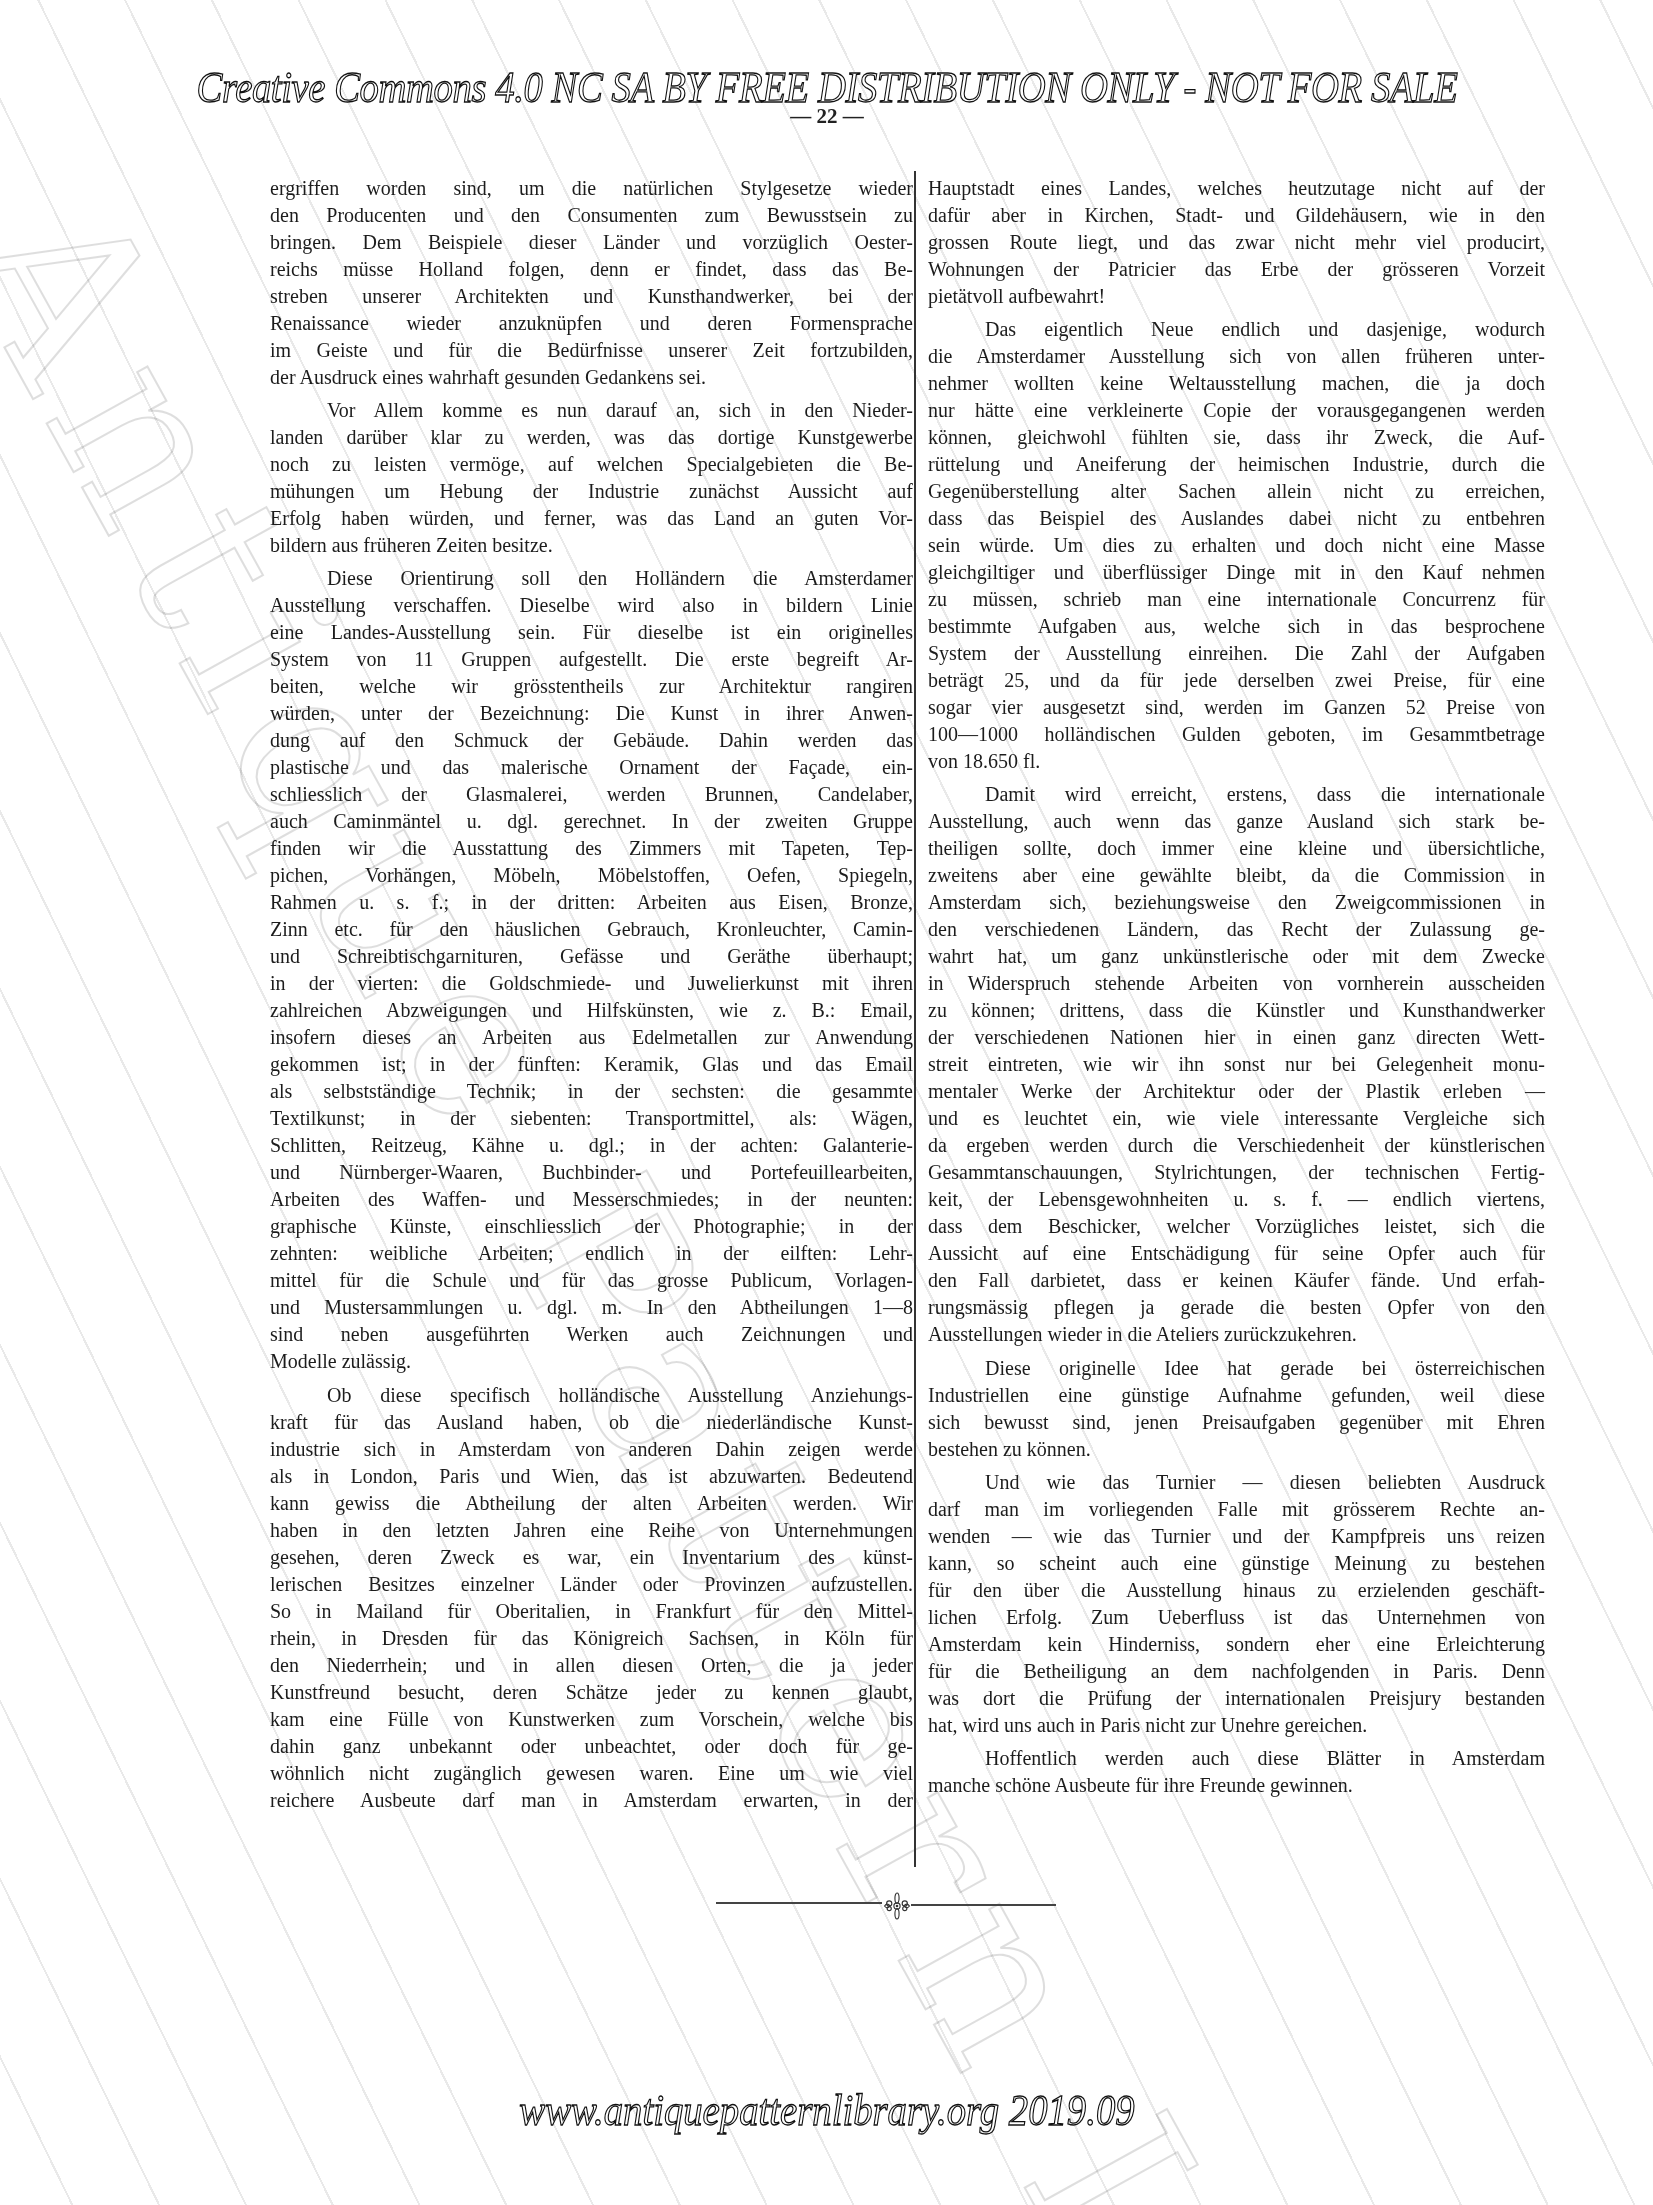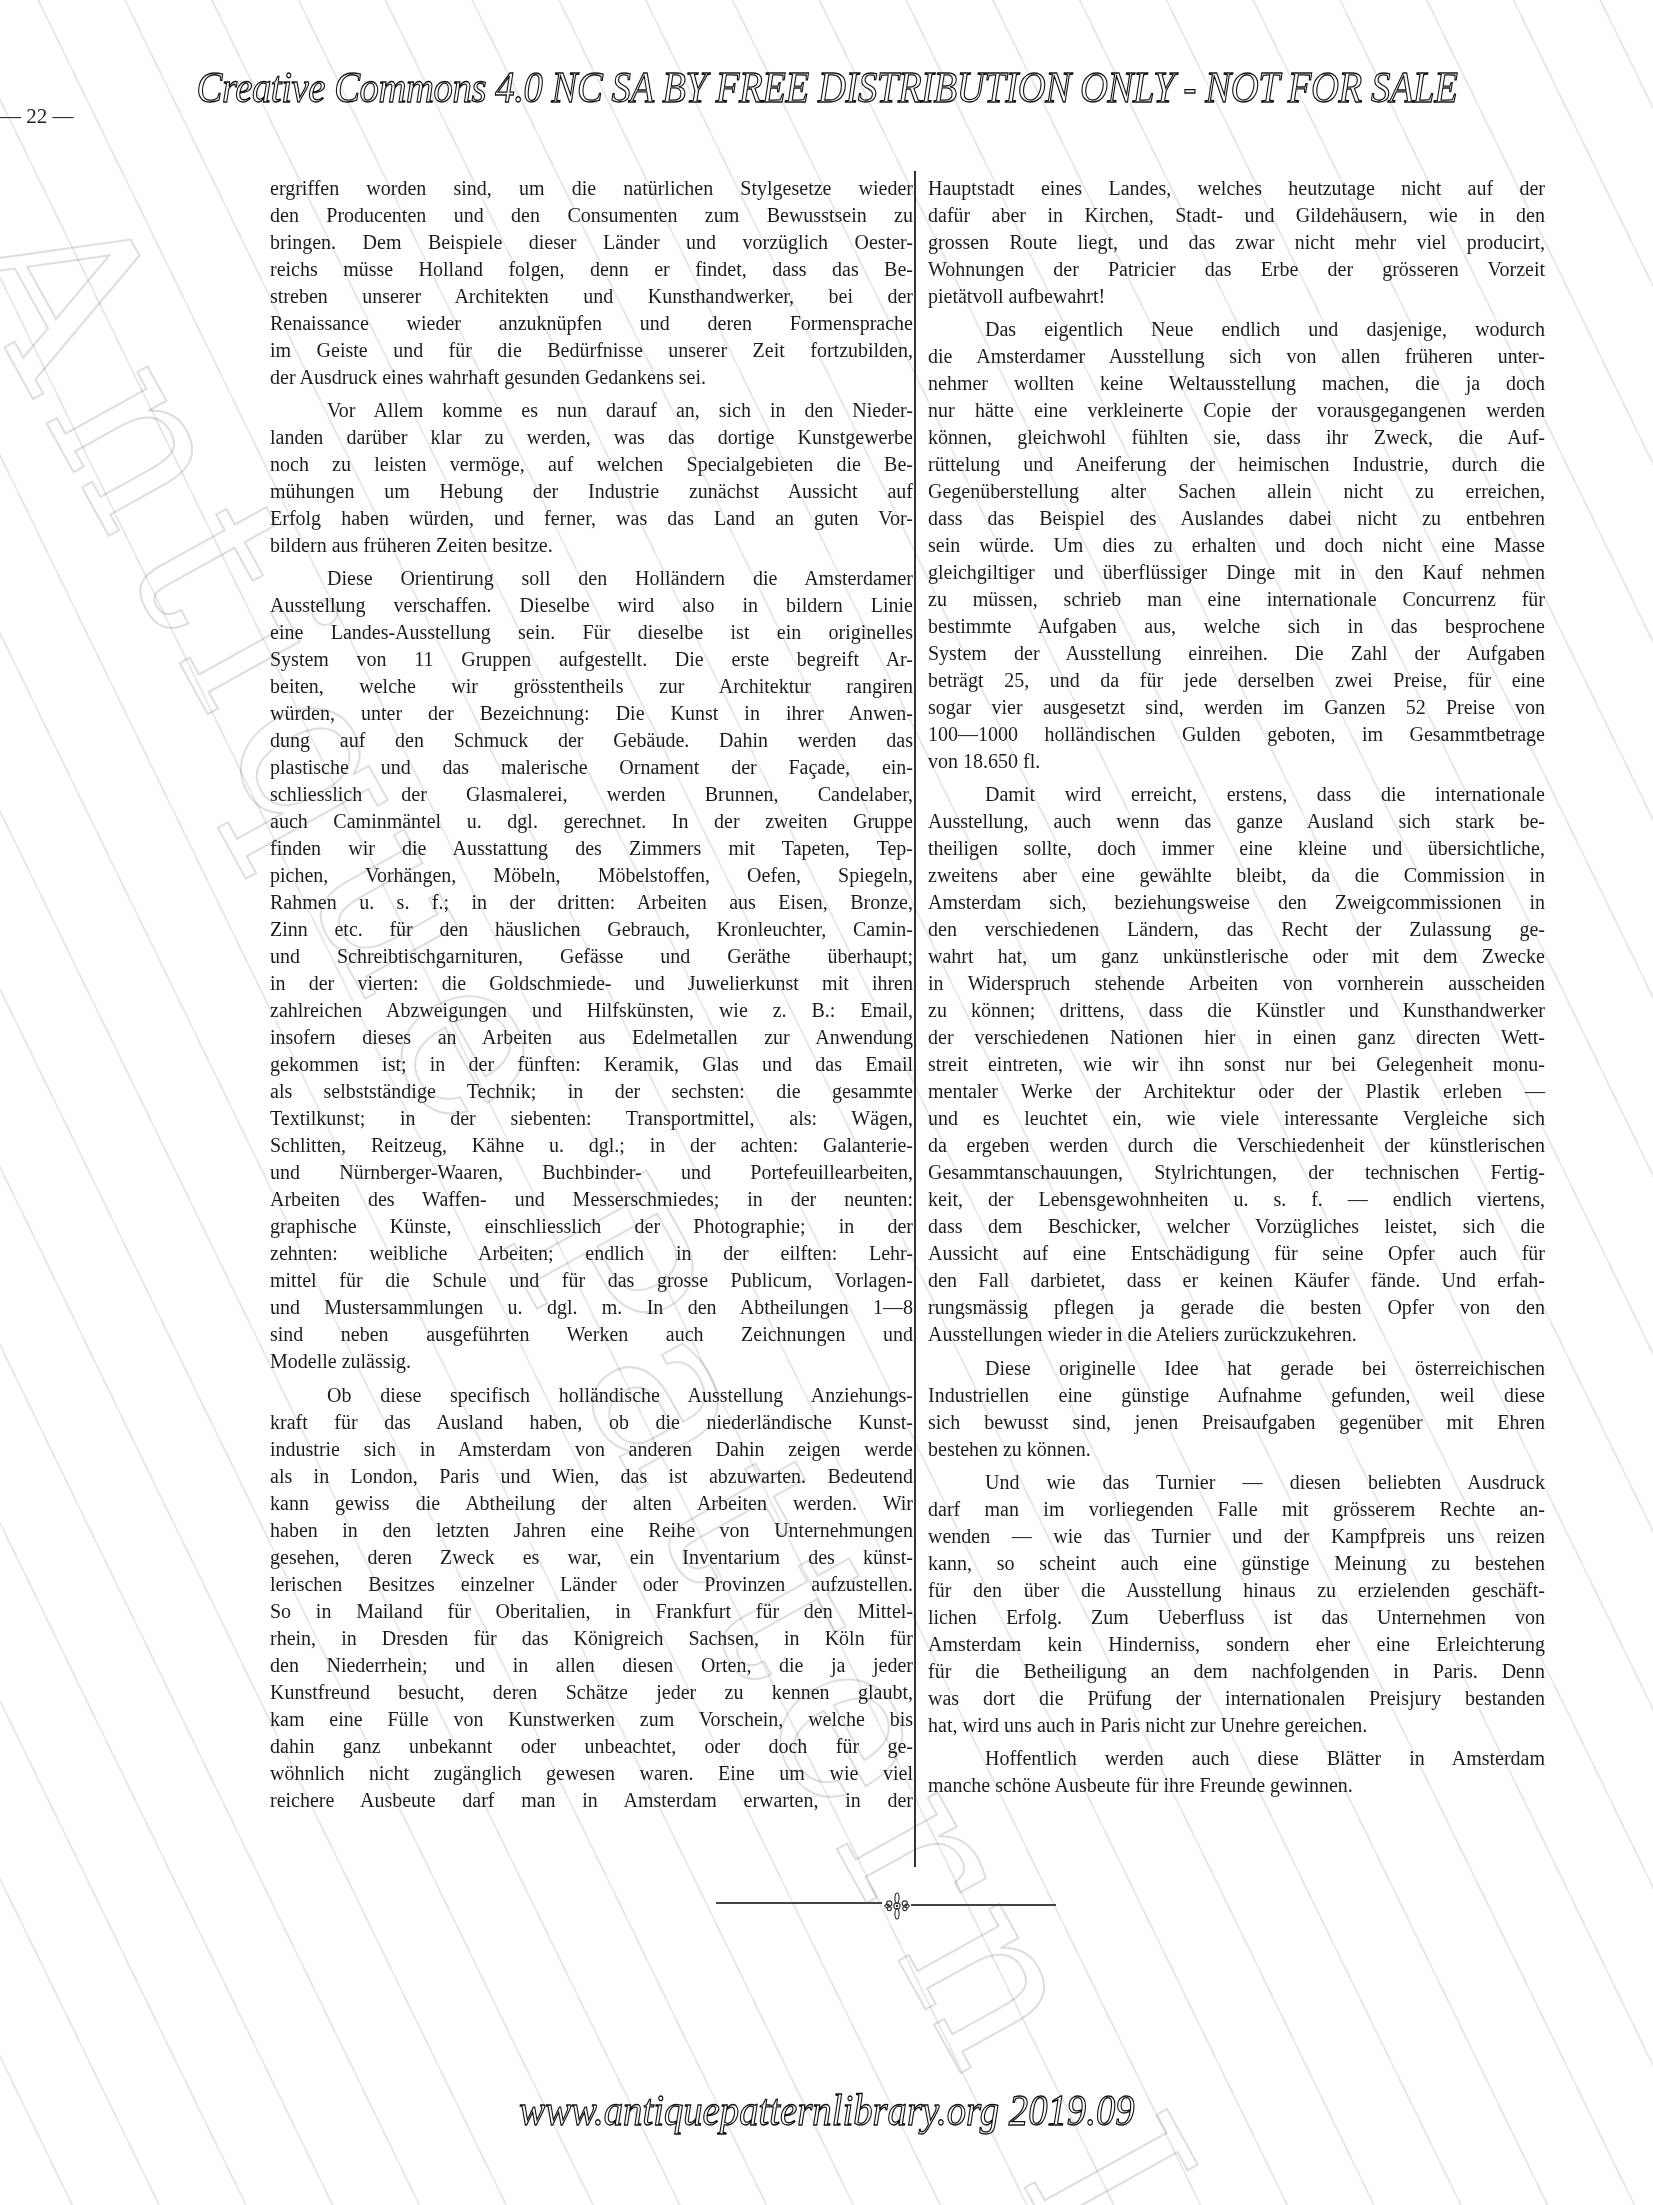--- a/index.html
+++ b/index.html
@@ -13,22 +13,22 @@
   .wm-big { position: absolute; left: 31px; top: 545px; font-family: "DejaVu Serif", serif;
     font-size: 223px; letter-spacing: 21px; color: transparent;
     -webkit-text-stroke: 2.1px rgba(0,0,0,0.13); transform: rotate(61deg); transform-origin: 0 0;
     white-space: nowrap; pointer-events: none; top: 156px; left: 135px; }
 
   .banner { position: absolute; top: 61px; left: 0; width: 1654px; text-align: center;
     font-family: "Liberation Serif", serif; font-style: italic; font-size: 45px;
     letter-spacing: -0.5px; color: #fff; -webkit-text-stroke: 1.3px #111;
     transform: scaleX(0.86); transform-origin: center; white-space: nowrap; }
 
-  .page-num { position: absolute; top: 104px; left: 0; width: 1654px; text-align: left;
-    font-family: "Liberation Serif", serif; font-weight: normal; font-size: 21px; color: #222; }
+  .page-num { position: absolute; top: 104px; left: 0; width: 1654px; text-align: center;
+    font-family: "Liberation Serif", serif; font-weight: bold; font-size: 21px; color: #222; }
 
   .col { position: absolute; top: 175px; font-size: 20px; line-height: 27px;
     font-family: "Liberation Serif", serif; transform-origin: 0 0; }
   .col.left  { left: 270px;  width: 643px; }
   .col.right { left: 928px; width: 617px; }
   .line { display: block; white-space: nowrap; text-align: justify; text-align-last: justify;
     height: 27px; }
   .line.last { text-align-last: left; }
   .line.indent { padding-left: 57px; }
   .para-gap { height: 6.2px; }

